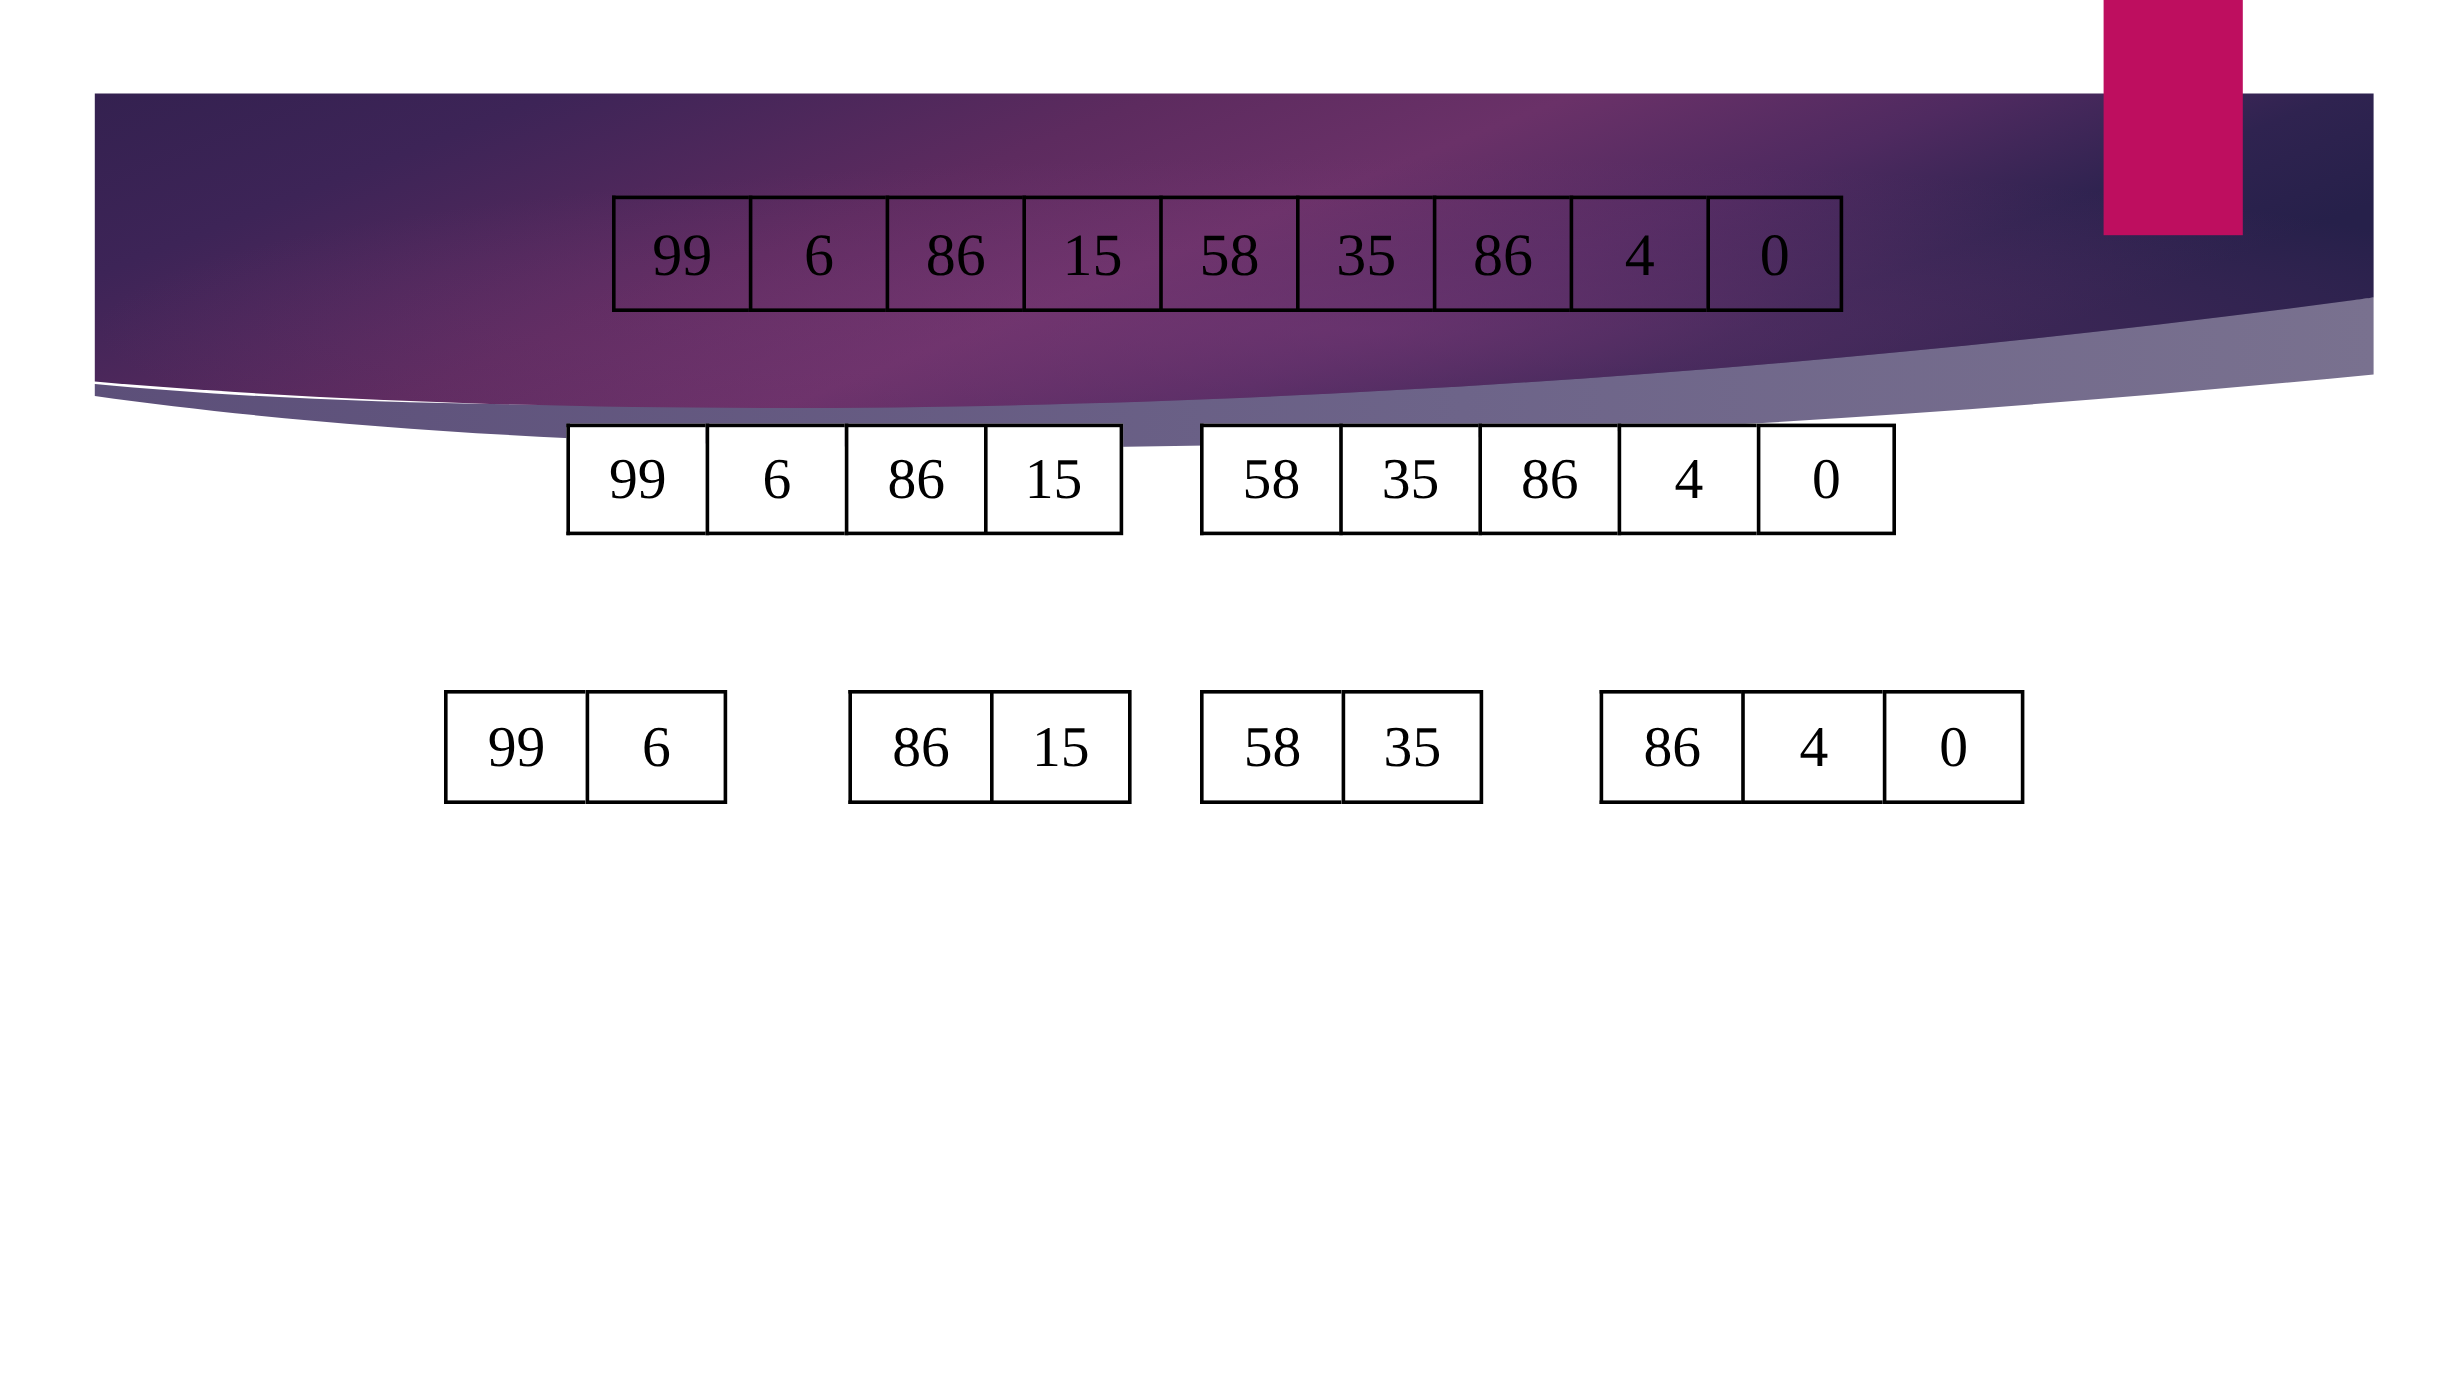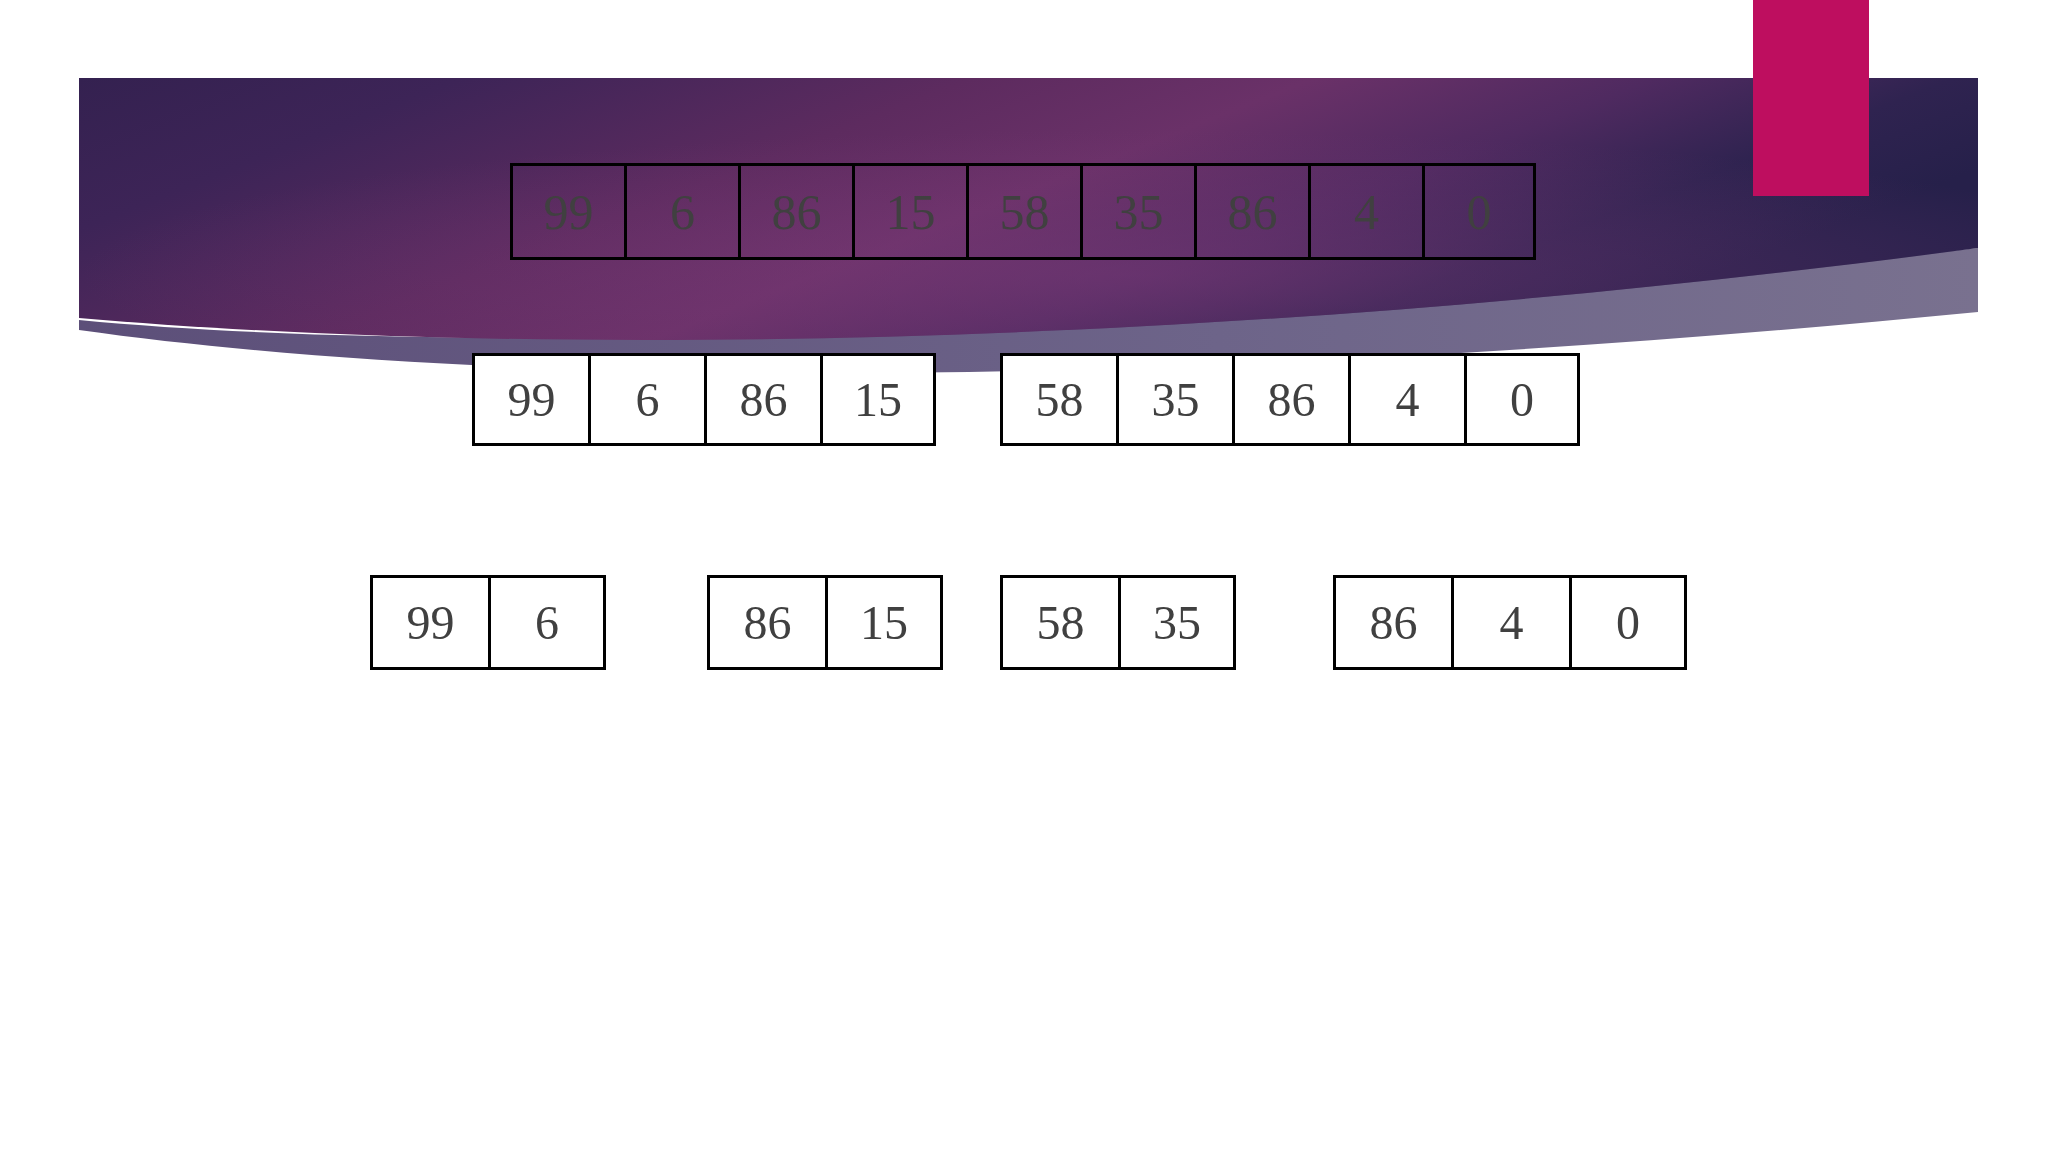--- a/index.html
+++ b/index.html
@@ -44,21 +44,21 @@
     box-sizing: border-box;
     z-index: 5;
   }
   .array .cell {
     box-sizing: border-box;
     border: 3px solid #000000;
     border-right-width: 0;
     display: flex;
     align-items: center;
     justify-content: center;
-    color: #404040;
+    color: #000000;
     line-height: 1;
   }
   .array .cell:last-child {
     border-right-width: 3px;
   }
 
   
   .array.on-banner .cell {
     background: transparent;
   }

